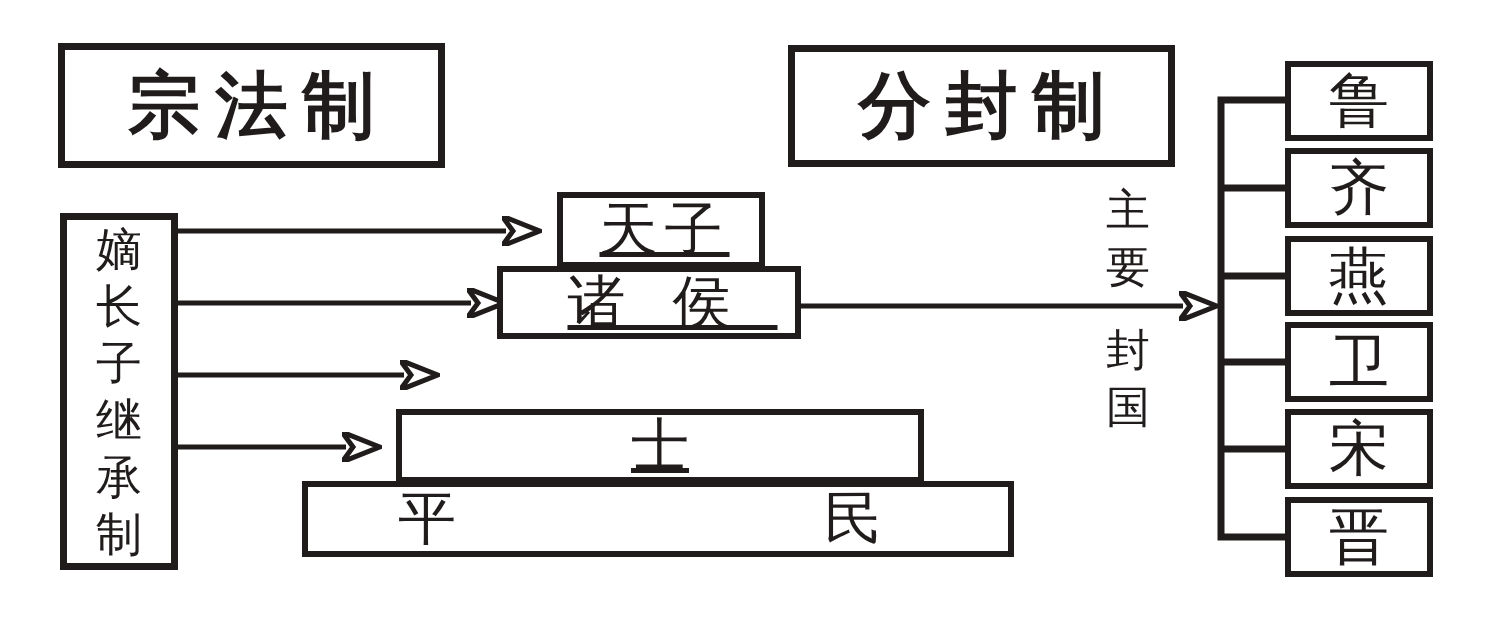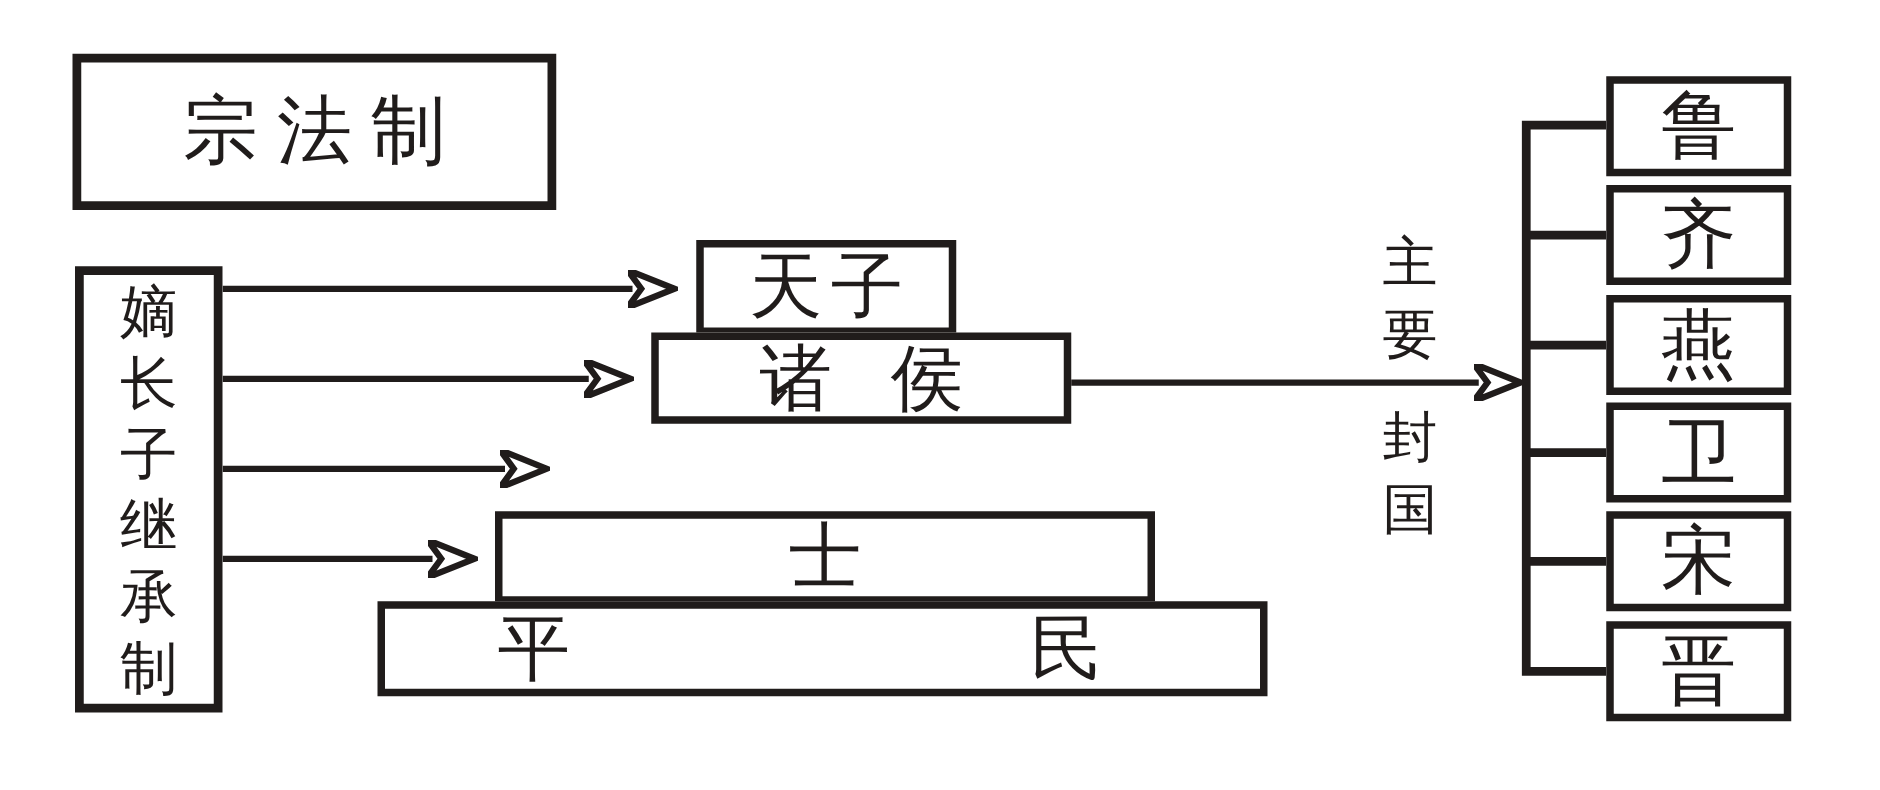--- a/index.html
+++ b/index.html
@@ -21,44 +21,44 @@
     box-sizing: border-box;
     background: #ffffff;
     border: 6px solid #201c1b;
     display: flex;
     align-items: center;
     justify-content: center;
   }
   
   .title-box {
     border-width: 7px;
-    font-size: 60px;
-    font-weight: normal;
+    font-size: 72px;
+    font-weight: bold;
   }
   .title-box .spread {
     letter-spacing: 15px;
     margin-right: -15px;
     white-space: nowrap;
   }
   .title-left  { left: 58px;  top: 43px; width: 387px; height: 125px; }
   .title-right { left: 788px; top: 45px; width: 387px; height: 122px; }
   
   .succession-box {
     left: 60px; top: 213px; width: 118px; height: 357px;
     border-width: 7px;
     flex-direction: column;
     font-size: 46px;
     line-height: 57px;
   }
   
   .pyr { font-size: 58px; }
-  .pyr .spread { white-space: nowrap; }
+  .pyr .spread { white-space: nowrap; text-decoration: underline; }
   .pyr-1 { left: 557px; top: 192px; width: 208px; height: 76px; }
   .pyr-1 .spread { letter-spacing: 7px;  margin-right: -7px; }
-  .pyr-2 { left: 521px; top: 266px; width: 336px; height: 73px; }
+  .pyr-2 { left: 497px; top: 266px; width: 304px; height: 73px; }
   .pyr-2 .spread { letter-spacing: 47px; margin-right: -47px; }
   .pyr-3 { left: 456px; top: 337px; width: 408px; height: 74px; }
   .pyr-3 .spread { letter-spacing: 47px; margin-right: -47px; }
   .pyr-4 { left: 396px; top: 409px; width: 528px; height: 74px; }
   .pyr-5 { left: 302px; top: 481px; width: 712px; height: 76px; }
   .pyr-5 .char { position: absolute; top: 50%; transform: translateY(-50%); }
   .pyr-5 .char-0 { left: 90px; }
   .pyr-5 .char-1 { left: 516px; }
   
   .fiefs-label {
@@ -105,20 +105,23 @@
     <path class="arrow-line" d="M178,303 H471" marker-end="url(#ah)"></path>
     <path class="arrow-line" d="M178,375 H404" marker-end="url(#ah)"></path>
     <path class="arrow-line" d="M178,447 H346" marker-end="url(#ah)"></path>
     <path class="arrow-line" d="M800,306 H1183" marker-end="url(#ah)"></path>
     <path class="spine-line" d="M1285,100 H1221 V537 H1285 M1221,188 H1285 M1221,276 H1285 M1221,362 H1285 M1221,449 H1285"></path>
   </svg>
 
   <div class="box title-box title-left">
     <span class="spread">宗法制</span>
   </div>
+  <div class="box title-box title-right">
+    <span class="spread">分封制</span>
+  </div>
 
   <div class="box succession-box">
     <span>嫡</span>
     <span>长</span>
     <span>子</span>
     <span>继</span>
     <span>承</span>
     <span>制</span>
   </div>
 

